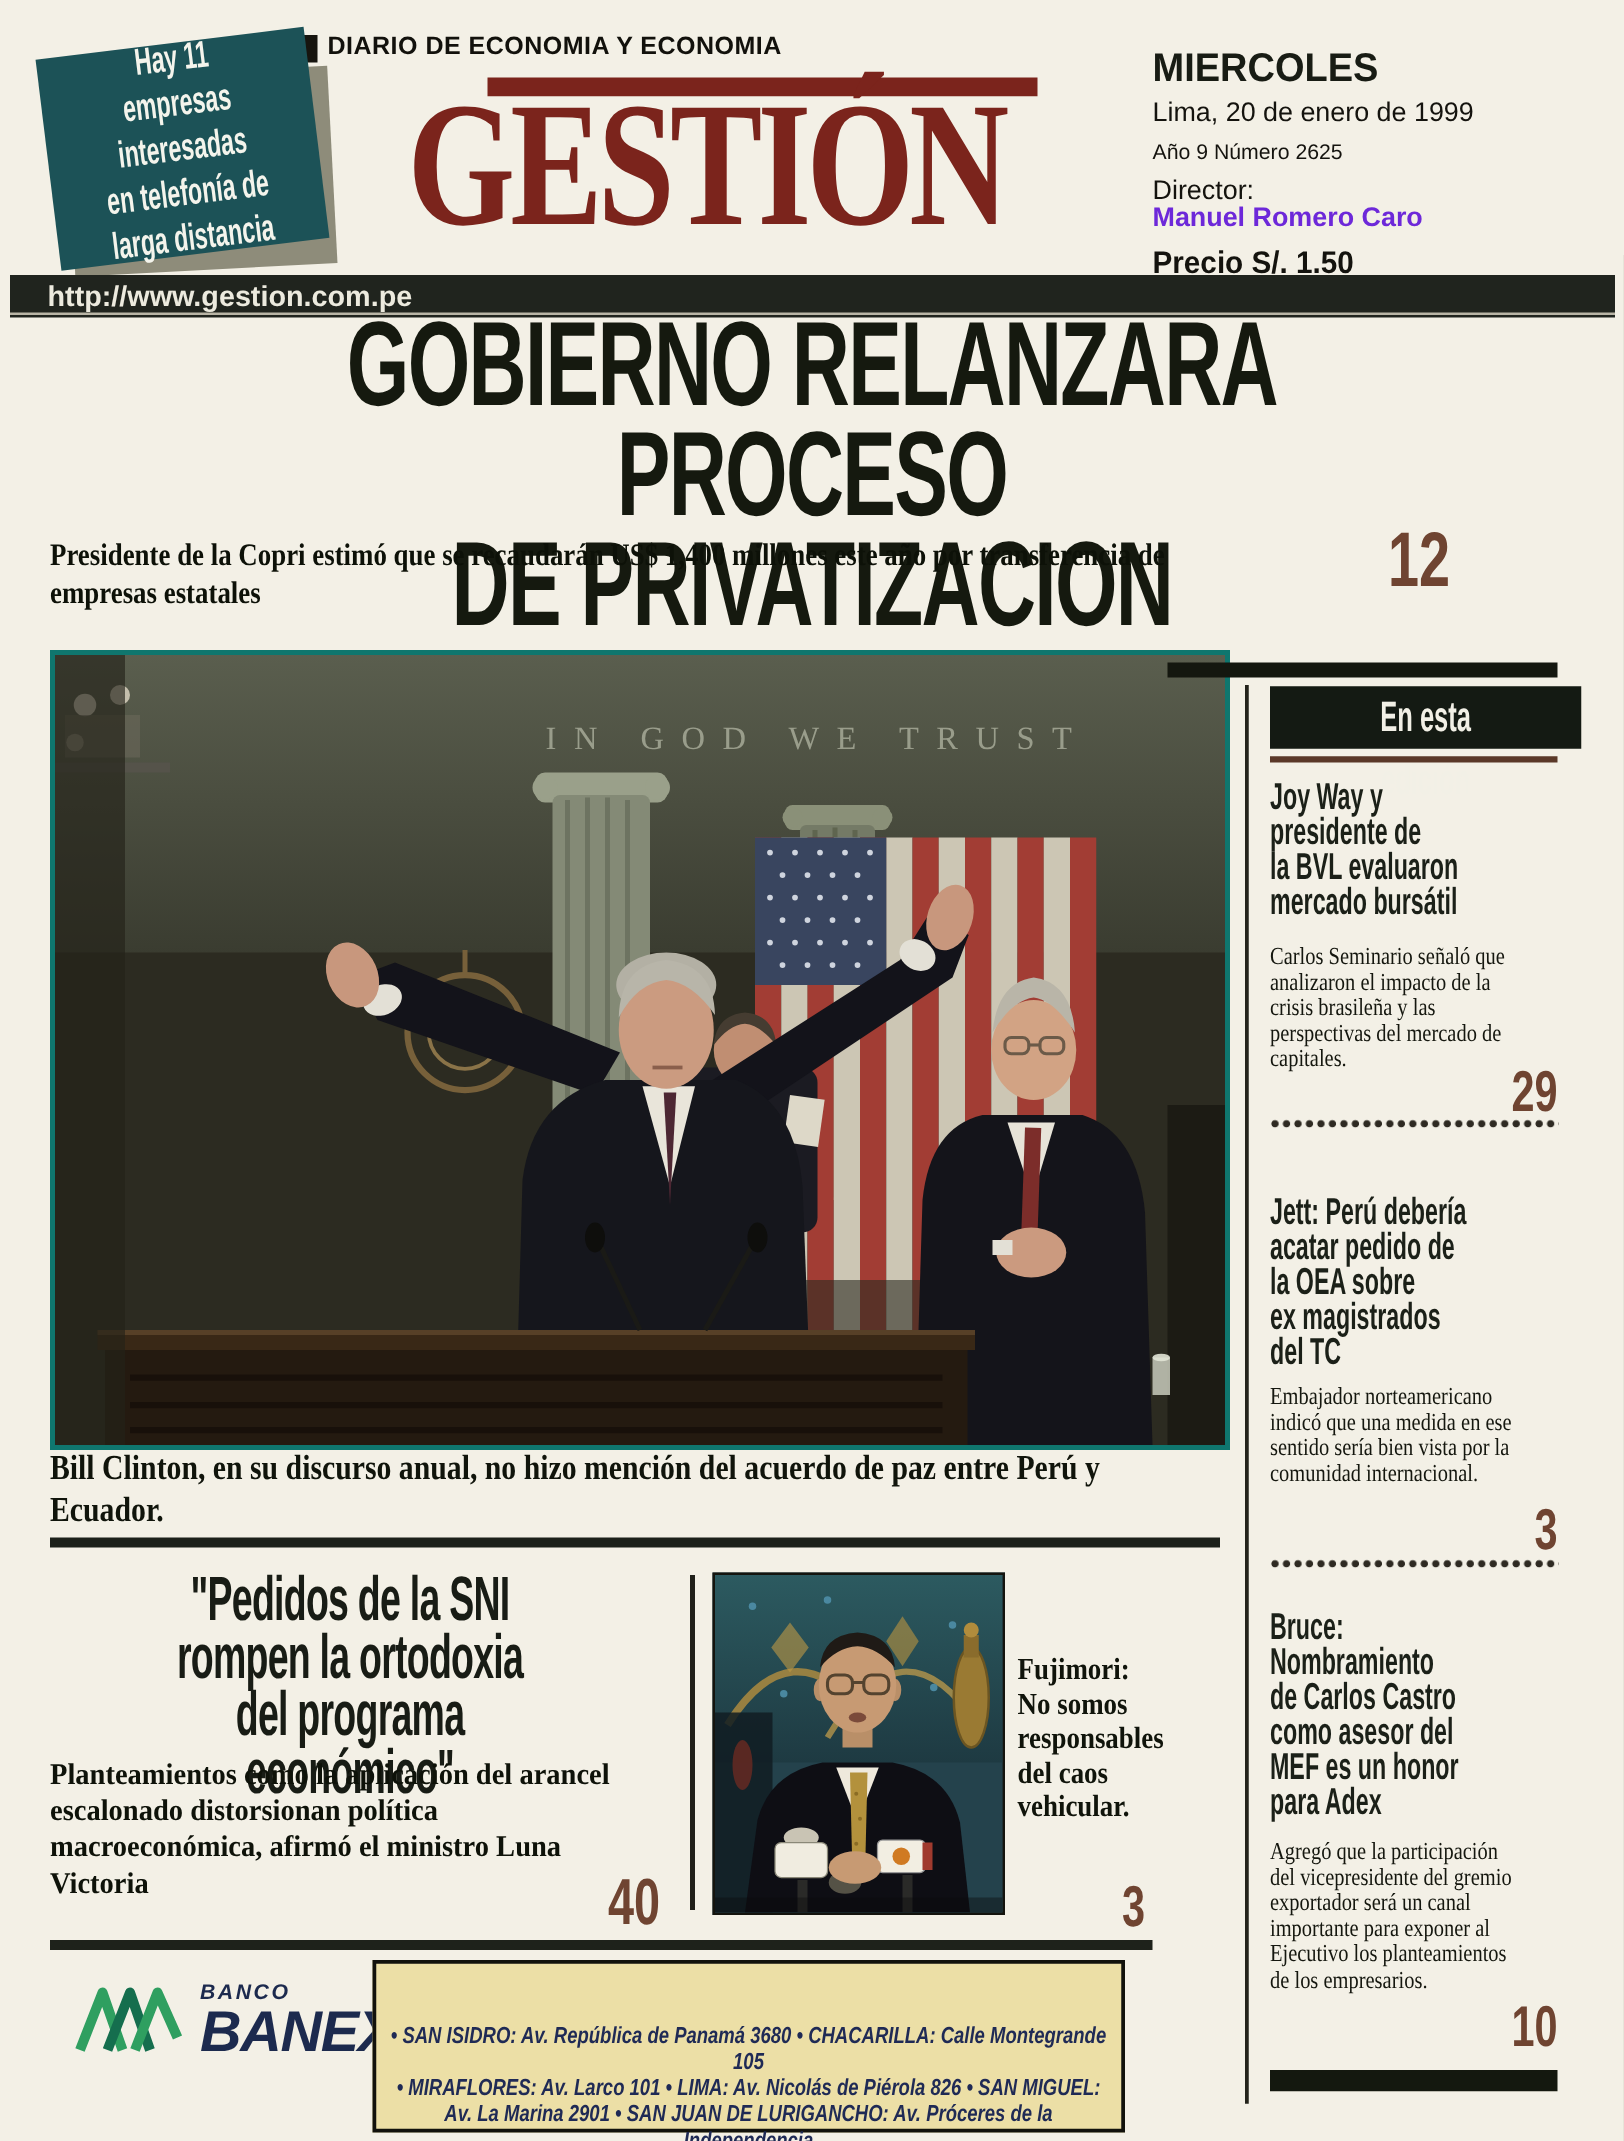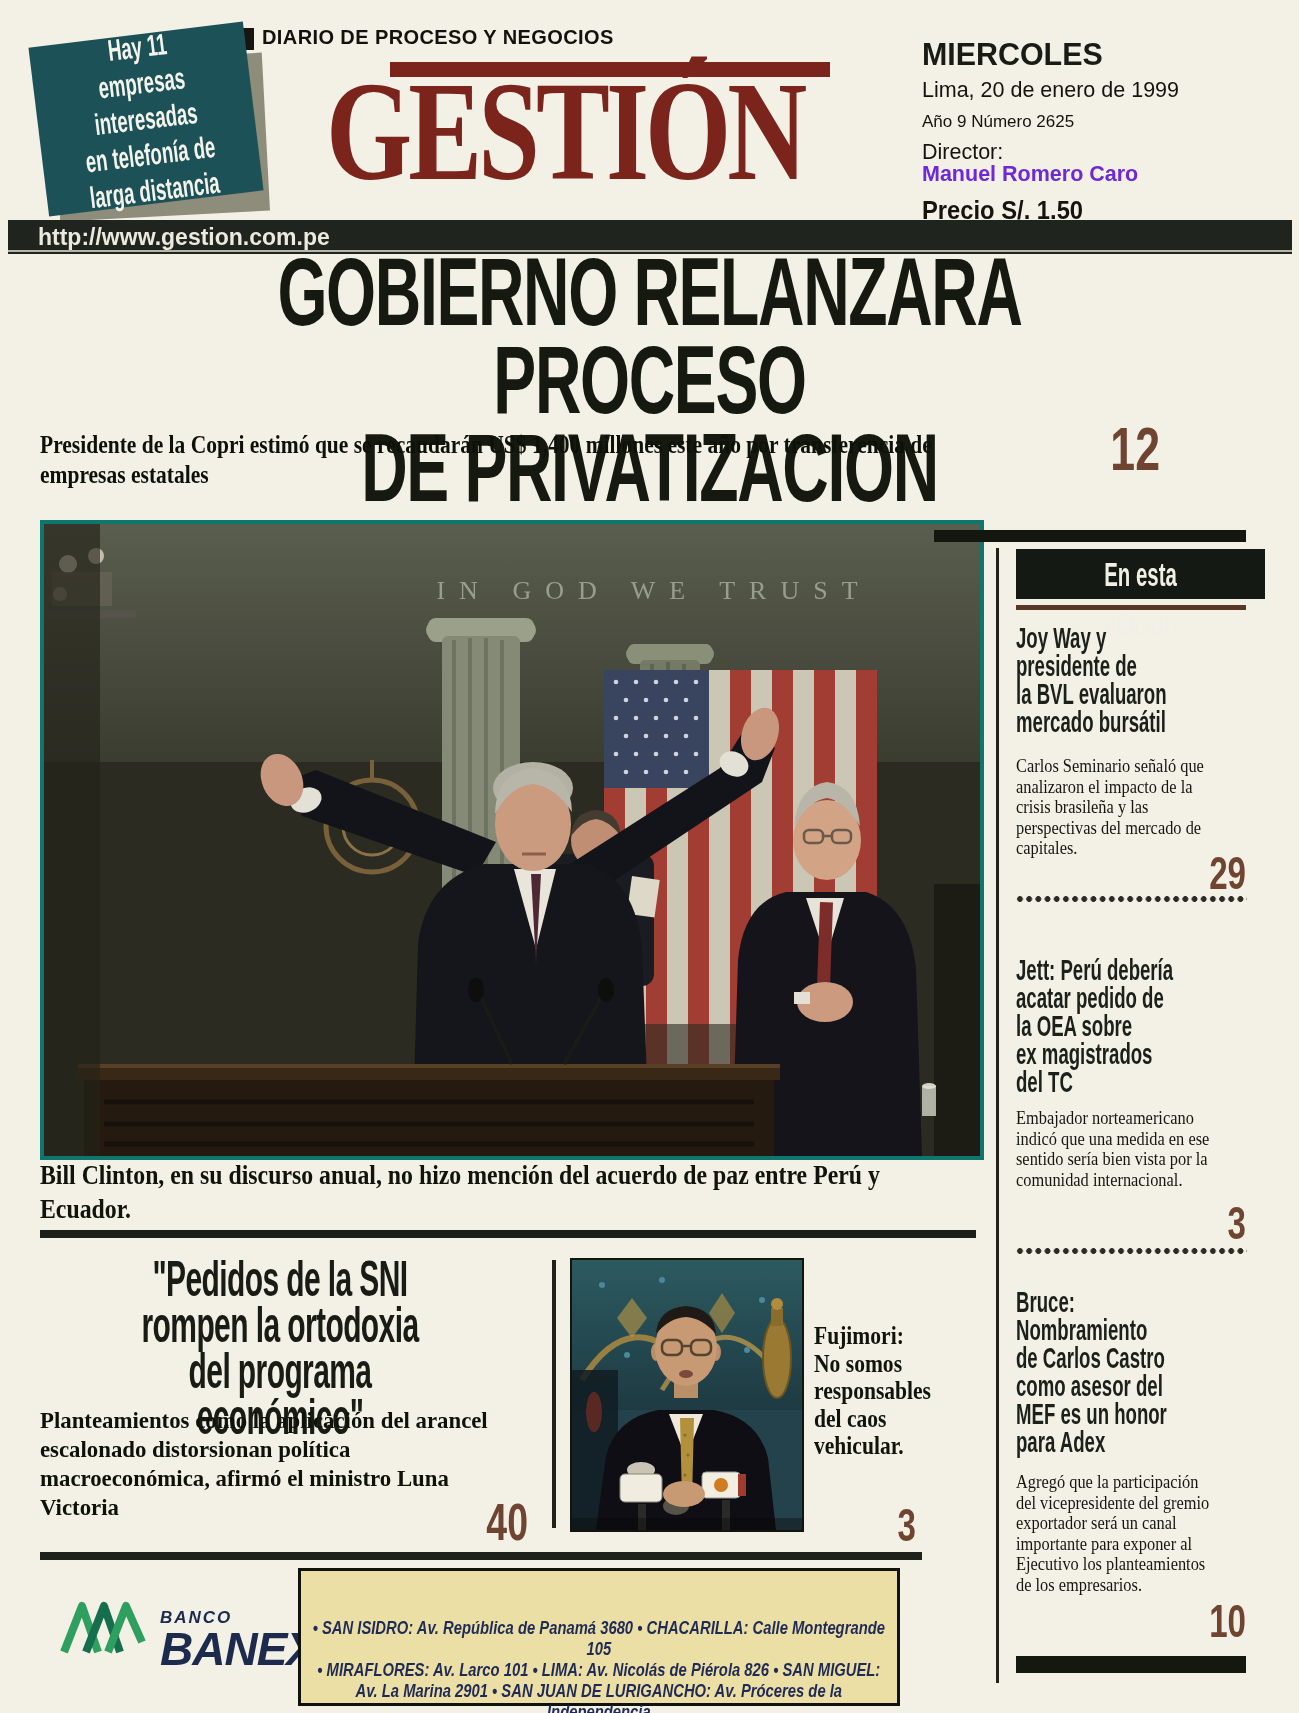--- a/index.html
+++ b/index.html
@@ -18,21 +18,21 @@
         background-size:9.2px 10px;background-repeat:repeat-x;height:10px;}
   .sq-l{transform:scaleX(.62);transform-origin:top left;}
   .pgnum{font-weight:bold;transform:scaleX(.72);transform-origin:top right;line-height:1;}
 </style>
 </head>
 <body>
 
 <div class="page">
 
   <div class="abs" style="left:228px;top:28px;width:26px;height:22px;background:#17150f;"></div>
-  <div class="abs b" style="left:262px;top:26px;font-size:20px;letter-spacing:.4px;color:#12110c;">DIARIO DE PROCESO Y NEGOCIOS</div>
+  <div class="abs b" style="left:262px;top:26px;font-size:20px;letter-spacing:.4px;color:#12110c;">DIARIO DE ECONOMIA Y ECONOMIA</div>
 
   <div class="abs" style="left:56px;top:58px;width:210px;height:158px;background:#8e8c7a;transform:rotate(-3deg);"></div>
   <div class="abs" style="left:38px;top:34px;width:216px;height:170px;background:#1c5257;transform:rotate(-7deg);
               display:flex;align-items:center;justify-content:center;">
     <div class="b center pre" style="font-size:30px;line-height:36px;color:#f4f4ec;transform:scaleX(.62);width:340px;">Hay 11 empresas
 interesadas
 en telefonía de
 larga distancia</div>
   </div>
 
@@ -287,21 +287,21 @@
   <div class="abs brown pgnum right" style="left:824px;top:1502px;width:92px;font-size:46px;">3</div>
 
   <div class="abs" style="left:40px;top:1552px;width:882px;height:8px;background:#1e221b;"></div>
 
   <div class="abs" style="left:58px;top:1584px;display:flex;align-items:center;">
     <svg width="90" height="62" viewBox="0 0 90 60">
       <polyline points="6,54 24,8 40,54" stroke="#2f9f60" stroke-width="8" fill="none" stroke-linejoin="round"></polyline>
       <polyline points="28,54 46,8 62,54" stroke="#156e4e" stroke-width="8" fill="none" stroke-linejoin="round"></polyline>
       <polyline points="50,54 68,8 84,44" stroke="#2f9f60" stroke-width="8" fill="none" stroke-linejoin="round"></polyline>
     </svg>
-    <div style="margin-left:12px;margin-top:24px;">
+    <div style="margin-left:12px;">
       <div class="b i navy" style="font-size:17px;letter-spacing:2px;color:#1c2a4e;">BANCO</div>
       <div class="b i" style="font-size:46px;line-height:.95;letter-spacing:-1px;color:#1c2a4e;">BANEX</div>
     </div>
   </div>
 
   <div class="abs" style="left:298px;top:1568px;width:602px;height:138px;background:#ecdfa6;border:3px solid #12120c;box-sizing:border-box;">
     <div class="abs center" style="left:1px;top:46px;width:742px;transform:scaleX(.8);transform-origin:top left;">
       <div class="b i" style="font-size:18.5px;line-height:21px;color:#1f2a55;">• SAN ISIDRO: Av. República de Panamá 3680 • CHACARILLA: Calle Montegrande 105</div>
       <div class="b i" style="font-size:18.5px;line-height:21px;color:#1f2a55;">• MIRAFLORES: Av. Larco 101 • LIMA: Av. Nicolás de Piérola 826 • SAN MIGUEL:</div>
       <div class="b i" style="font-size:18.5px;line-height:21px;color:#1f2a55;">Av. La Marina 2901 • SAN JUAN DE LURIGANCHO: Av. Próceres de la Independencia</div>

